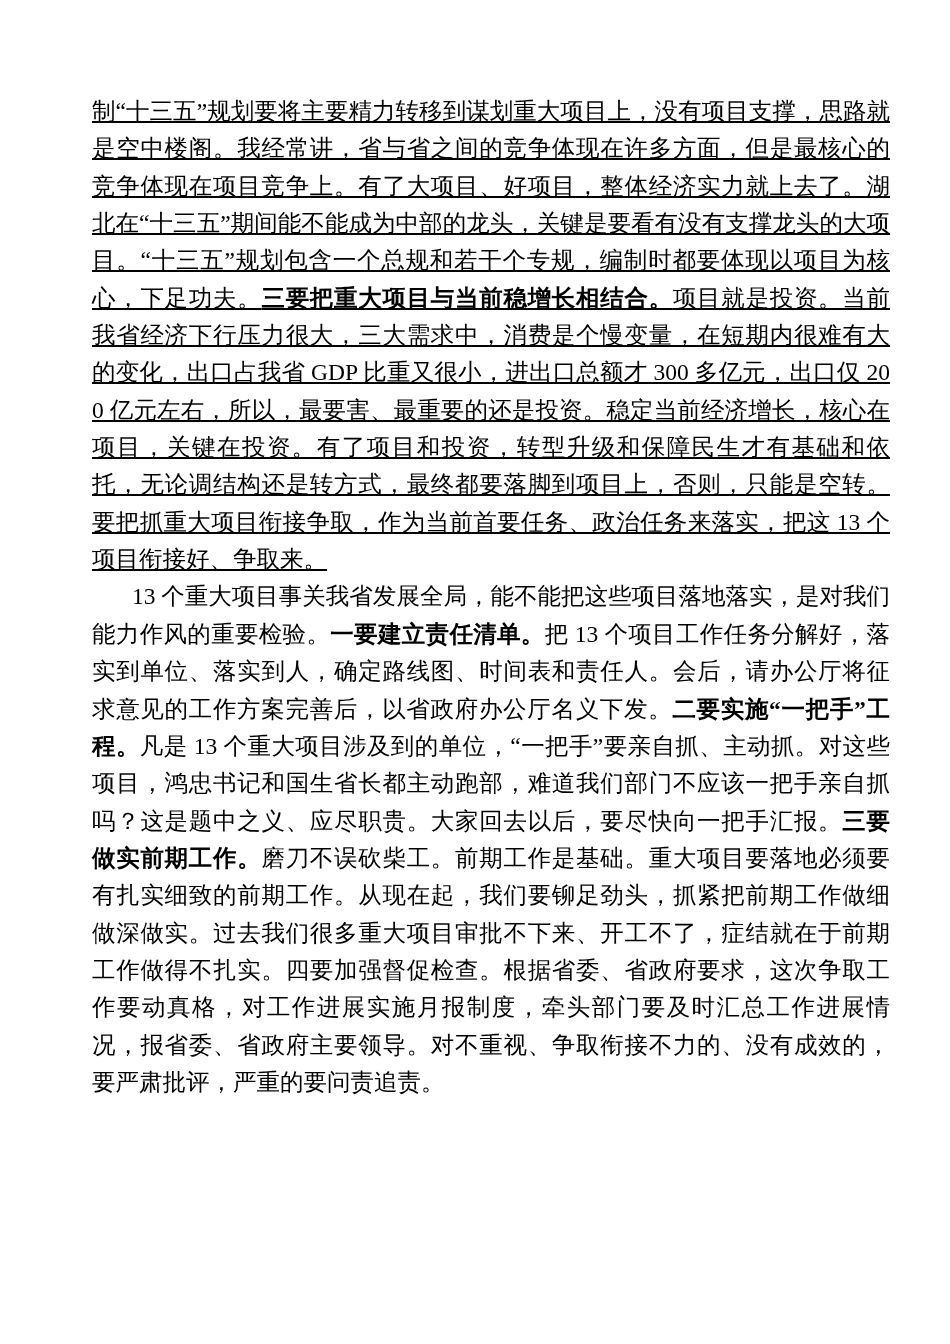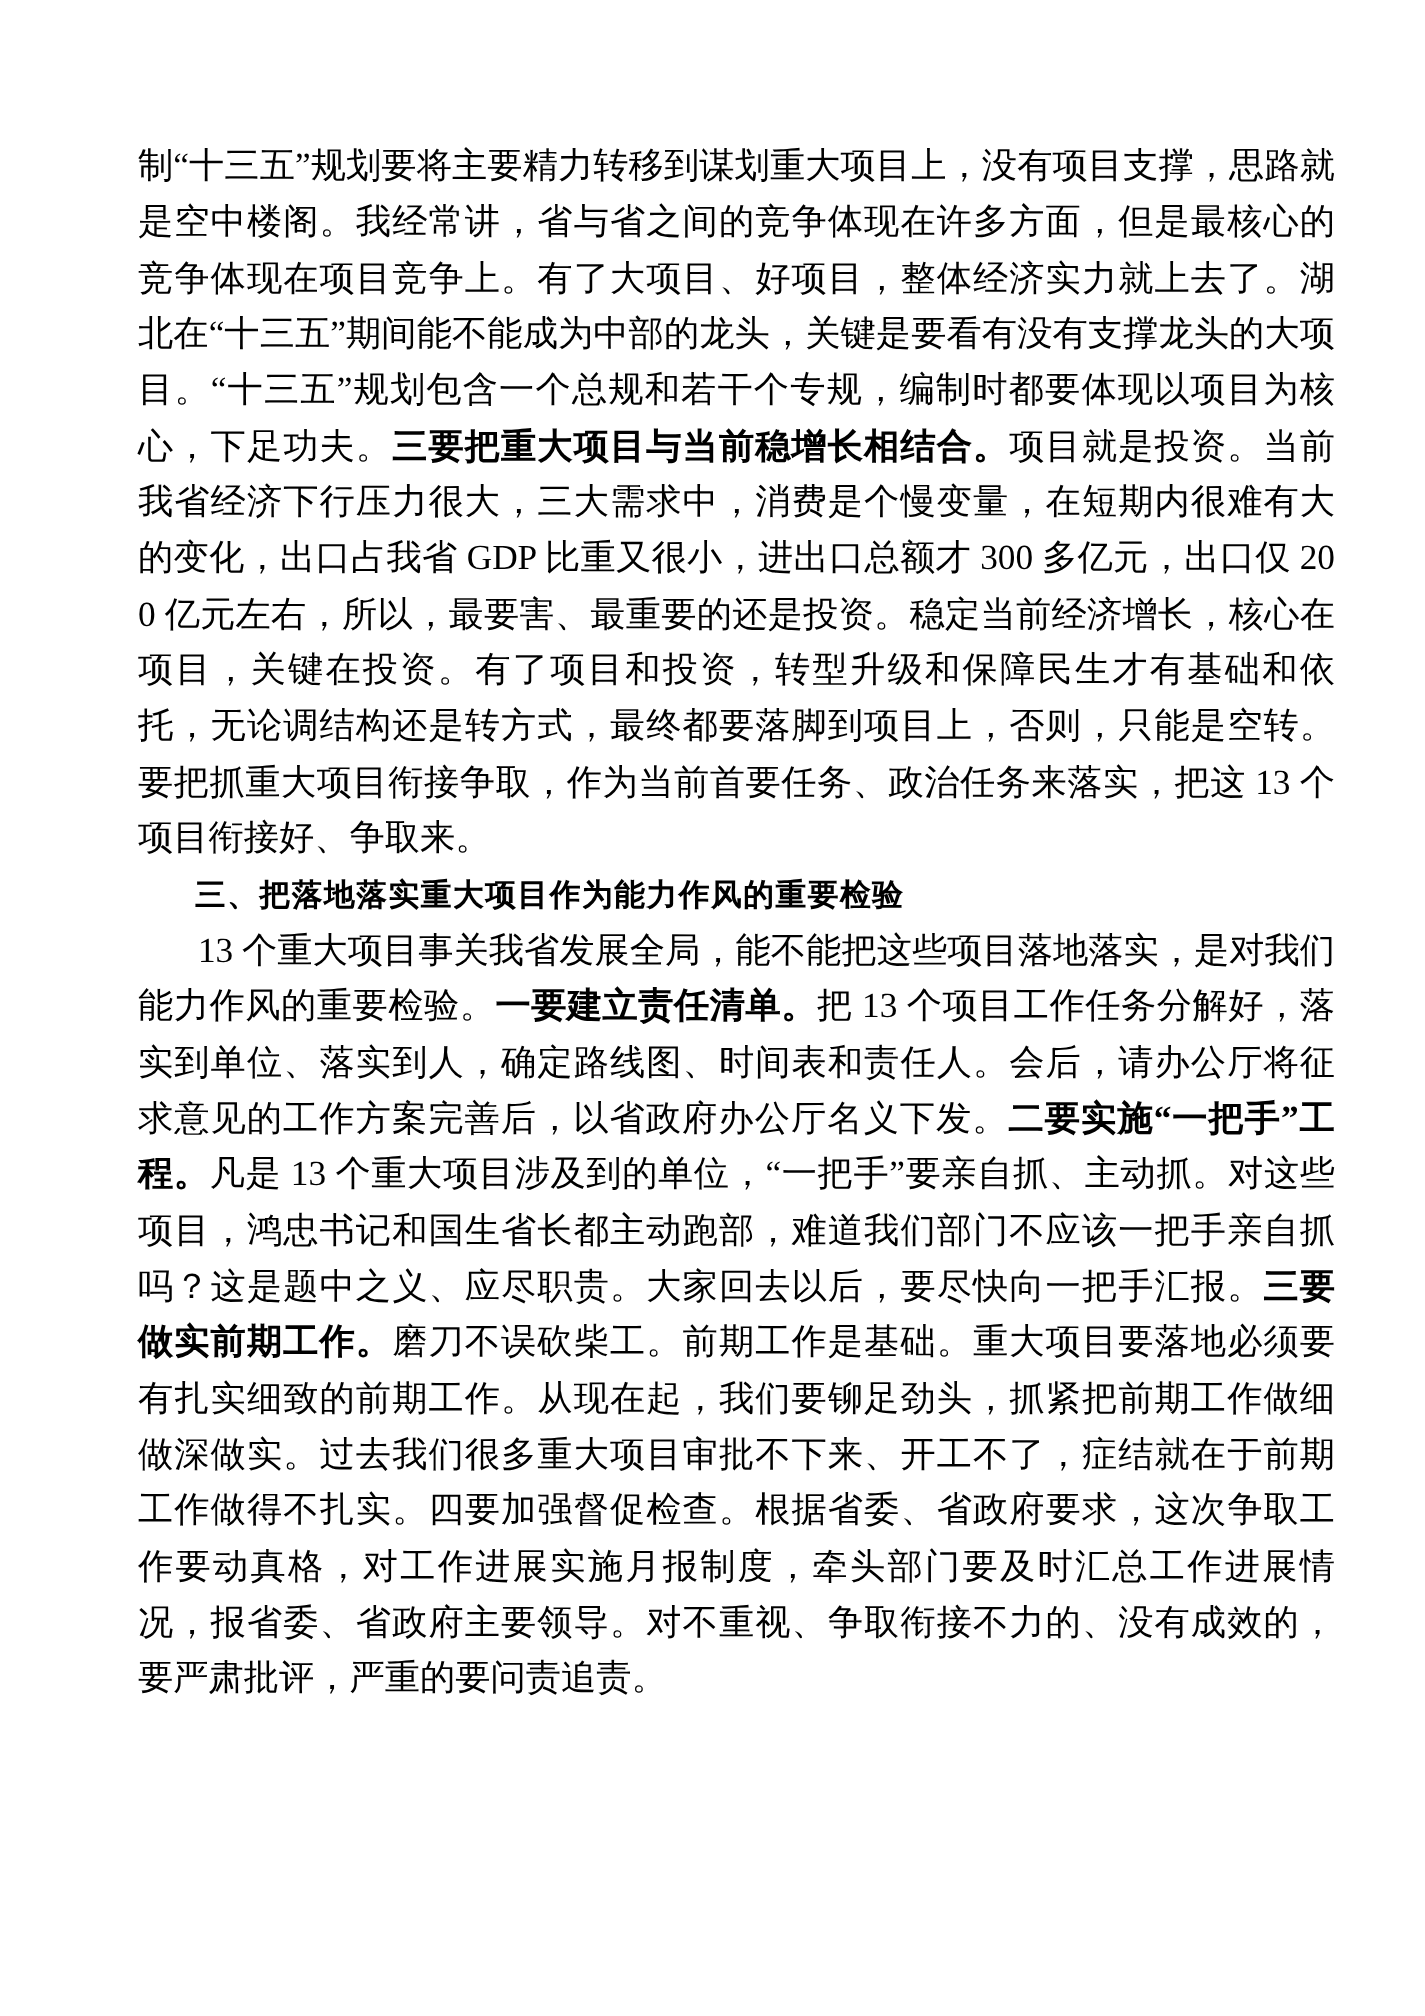--- a/index.html
+++ b/index.html
@@ -27,35 +27,35 @@
     font-size: 23.5px;
     line-height: 37.35px;
     text-align: justify;
     text-justify: inter-character;
     text-indent: 1.7em;
     word-break: break-all;
     letter-spacing: 0;
   }
   .para.no-indent {
     text-indent: 0;
+    text-decoration: underline;
   }
   .heading {
     margin: 0;
     font-family: "Liberation Sans", "DejaVu Sans", sans-serif;
     font-weight: 700;
     font-size: 20.5px;
     line-height: 37.35px;
     text-indent: 38px;
     letter-spacing: 1px;
   }
   .run { font-weight: 400; }
   .run.bold { font-weight: 700; }
 </style>
 </head>
 <body>
 
 <div class="page">
   <div class="content">
       <p class="para no-indent"><span class="run">制“十三五”规划要将主要精力转移到谋划重大项目上，没有项目支撑，思路就是空中楼阁。我经常讲，省与省之间的竞争体现在许多方面，但是最核心的竞争体现在项目竞争上。有了大项目、好项目，整体经济实力就上去了。湖北在“十三五”期间能不能成为中部的龙头，关键是要看有没有支撑龙头的大项目。“十三五”规划包含一个总规和若干个专规，编制时都要体现以项目为核心，下足功夫。</span><span class="run bold">三要把重大项目与当前稳增长相结合。</span><span class="run">项目就是投资。当前我省经济下行压力很大，三大需求中，消费是个慢变量，在短期内很难有大的变化，出口占我省 GDP 比重又很小，进出口总额才 300 多亿元，出口仅 200 亿元左右，所以，最要害、最重要的还是投资。稳定当前经济增长，核心在项目，关键在投资。有了项目和投资，转型升级和保障民生才有基础和依托，无论调结构还是转方式，最终都要落脚到项目上，否则，只能是空转。要把抓重大项目衔接争取，作为当前首要任务、政治任务来落实，把这 13 个项目衔接好、争取来。</span></p>
-      <p class="heading"><span class="run bold">三、把落地落实重大项目作为能力作风的重要检验</span></p>
       <p class="para"><span class="run">13 个重大项目事关我省发展全局，能不能把这些项目落地落实，是对我们能力作风的重要检验。</span><span class="run bold">一要建立责任清单。</span><span class="run">把 13 个项目工作任务分解好，落实到单位、落实到人，确定路线图、时间表和责任人。会后，请办公厅将征求意见的工作方案完善后，以省政府办公厅名义下发。</span><span class="run bold">二要实施“一把手”工程。</span><span class="run">凡是 13 个重大项目涉及到的单位，“一把手”要亲自抓、主动抓。对这些项目，鸿忠书记和国生省长都主动跑部，难道我们部门不应该一把手亲自抓吗？这是题中之义、应尽职贵。大家回去以后，要尽快向一把手汇报。</span><span class="run bold">三要做实前期工作。</span><span class="run">磨刀不误砍柴工。前期工作是基础。重大项目要落地必须要有扎实细致的前期工作。从现在起，我们要铆足劲头，抓紧把前期工作做细做深做实。过去我们很多重大项目审批不下来、开工不了，症结就在于前期工作做得不扎实。四要加强督促检查。根据省委、省政府要求，这次争取工作要动真格，对工作进展实施月报制度，牵头部门要及时汇总工作进展情况，报省委、省政府主要领导。对不重视、争取衔接不力的、没有成效的，要严肃批评，严重的要问责追责。</span></p>
     </div>
 </div>
 
 </body></html>

